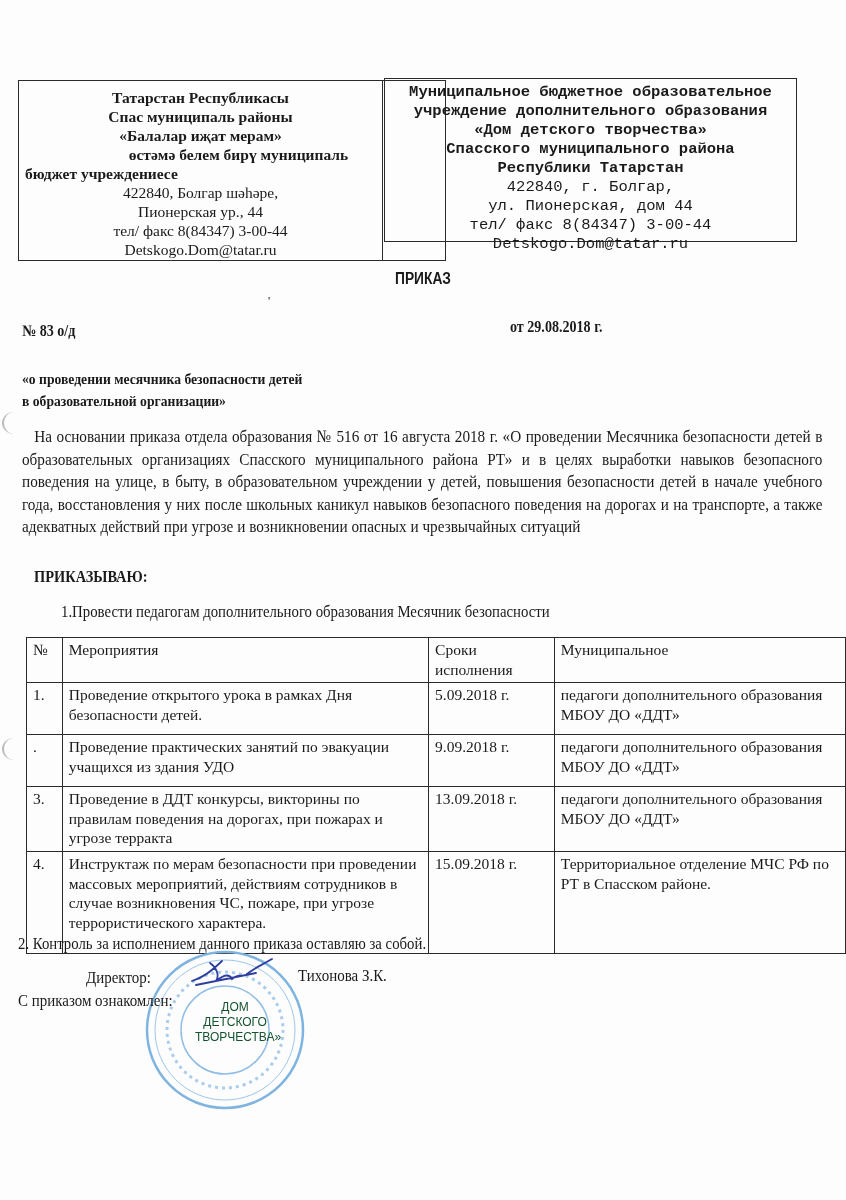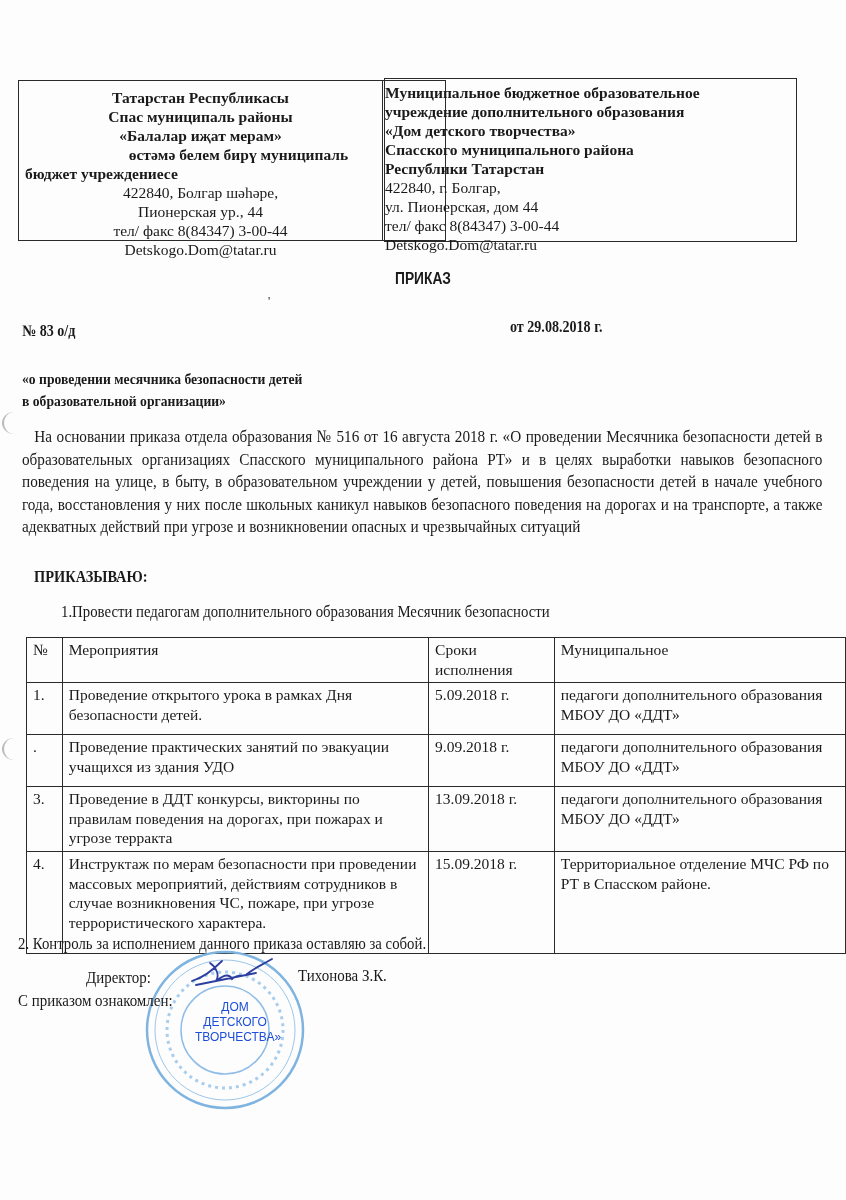--- a/index.html
+++ b/index.html
@@ -3,26 +3,26 @@
 <meta charset="utf-8">
 <style>
   html, body { margin:0; padding:0; }
   body {
     width:846px; height:1200px; background:#fdfdfd; position:relative; overflow:hidden;
     font-family:"Liberation Serif", serif; color:#1a1a1a;
   }
   .abs { position:absolute; }
   
   .hdr {
-    position:absolute; left:18px; top:80px; width:428px; height:161px;
+    position:absolute; left:18px; top:80px; width:428px; height:181px;
     border:1.5px solid #2a2a2a; box-sizing:border-box; display:flex;
   }
   .hdr-cell { box-sizing:border-box; text-align:center; font-size:15.5px; line-height:19px; padding-top:7px; }
   .hdr-left { width:364px; border-right:1.5px solid #2a2a2a; position:relative; }
-  .hdr-right { position:absolute; left:384px; top:78px; width:413px; height:164px; border:1.5px solid #2a2a2a; box-sizing:border-box; font-size:15.5px; line-height:19px; padding-top:4px; }
+  .hdr-right { position:absolute; left:384px; top:78px; width:413px; height:164px; border:1.5px solid #2a2a2a; box-sizing:border-box; text-align:center; font-size:15.5px; line-height:19px; padding-top:4px;font-family:Liberation Mono, monospace; }
   .b { font-weight:bold; }
   .hdr-left .l4 { padding-left:76px; }
 
   .title { position:absolute; left:0; width:846px; top:270px; text-align:center; font-weight:bold; font-size:16px; font-family:"Liberation Sans Narrow","Liberation Sans",sans-serif; transform:scaleX(0.86); }
   .tick { position:absolute; left:268px; top:294px; font-size:12px; }
   .num { position:absolute; left:22px; top:322px; font-size:16px; font-weight:bold; transform:scaleX(0.88); transform-origin:left; }
   .date { position:absolute; left:510px; top:318px; font-size:16px; font-weight:bold; transform:scaleX(0.88); transform-origin:left; }
   .subject { position:absolute; left:22px; top:368px; font-size:15.5px; font-weight:bold; line-height:22px; transform:scaleX(0.88); transform-origin:left; }
   .body-text { position:absolute; left:22px; top:425px; width:920px; font-size:17.5px; line-height:22.6px; text-align:justify; transform:scaleX(0.87); transform-origin:left; }
   .body-text p { margin:0; text-indent:14px; }
@@ -125,21 +125,21 @@
   </table>
 
 <svg class="stamp" viewBox="0 0 170 165">
   <circle cx="85" cy="82" r="78" fill="none" stroke="#7fb4e0" stroke-width="2.5"></circle>
   <circle cx="85" cy="82" r="70" fill="none" stroke="#9cc6ea" stroke-width="1"></circle>
   <circle cx="85" cy="82" r="44" fill="none" stroke="#8fbde6" stroke-width="1.5"></circle>
   <g fill="none" stroke="#a9cdec" stroke-width="3" stroke-dasharray="3 4">
     <circle cx="85" cy="82" r="58"></circle>
   </g>
 </svg>
-<div class="abs" style="left:195px;top:1000px;width:80px;text-align:center;color:#1d4ed8;font-family:'Liberation Sans',sans-serif;font-size:12px;line-height:15px;">
+<div class="abs" style="left:195px;top:1000px;width:80px;text-align:center;color:#14532d;font-family:'Liberation Sans',sans-serif;font-size:12px;line-height:15px;">
   <div>ДОМ</div>
   <div>ДЕТСКОГО</div>
   <div>ТВОРЧЕСТВА»</div>
 </div>
 
 <div class="item2">2.  Контроль за исполнением данного приказа оставляю за собой.</div>
 <div class="director">Директор:</div>
 
 <svg class="sig" viewBox="0 0 90 36">
   <path d="M6 26 C20 22 30 12 36 6 M24 8 C30 12 34 20 30 26 C40 18 44 20 46 24 C52 18 56 22 60 20 C66 14 76 10 86 4 M10 30 C30 26 50 22 70 18" fill="none" stroke="#2c3fa0" stroke-width="1.8" stroke-linecap="round"></path>

